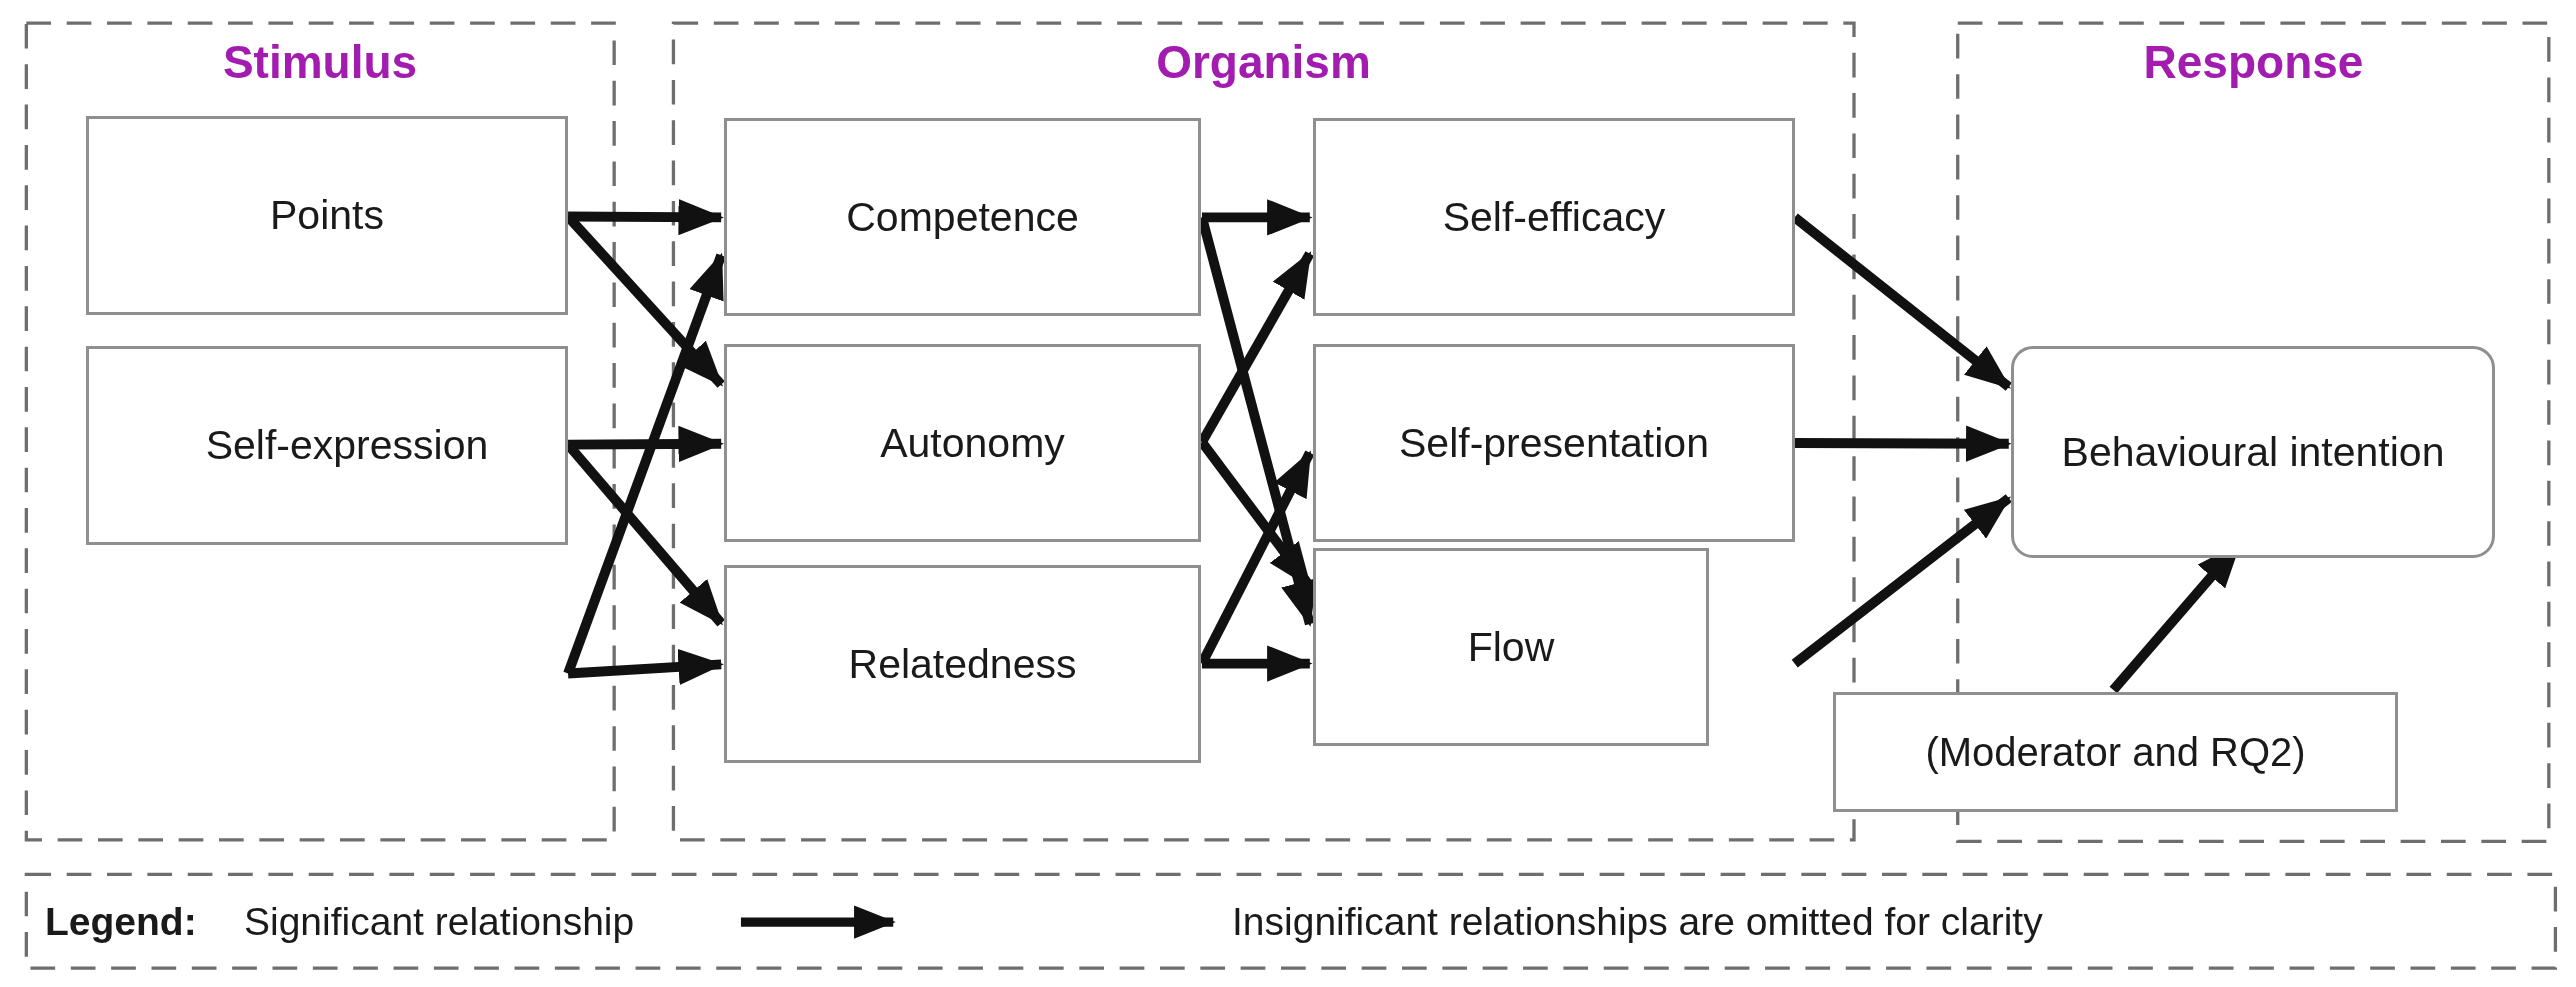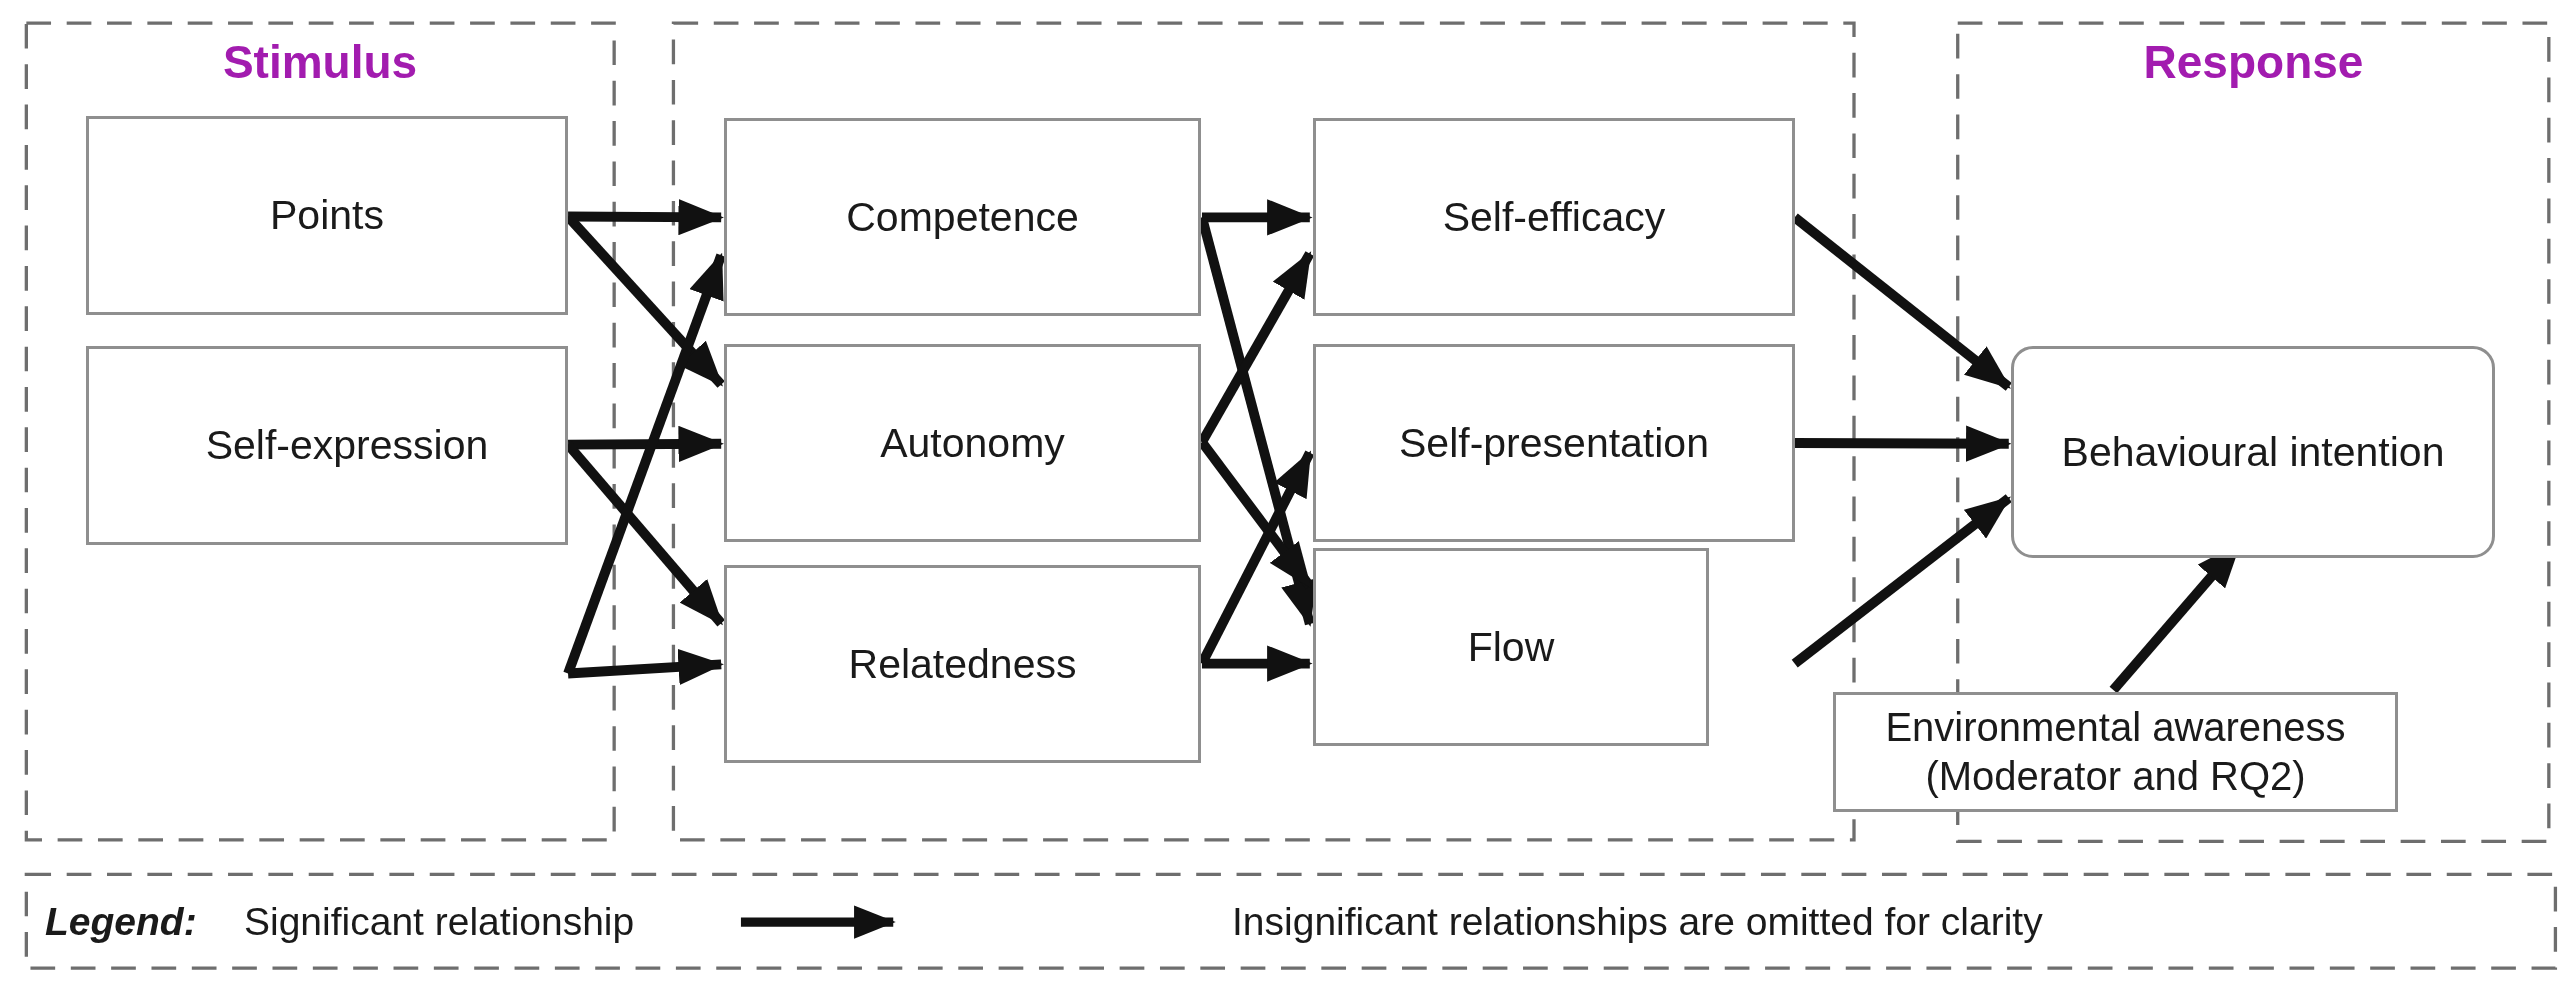--- a/index.html
+++ b/index.html
@@ -73,21 +73,21 @@
   .legend-text {
     position: absolute;
     top: 898px;
     height: 48px;
     line-height: 48px;
     font-size: 39px;
     color: #1a1a1a;
     white-space: nowrap;
     z-index: 2;
   }
-  #legend-label { left: 45px; font-weight: bold; font-style: italic; }
+  #legend-label { left: 45px; font-weight: bold; }
   #legend-significant { left: 244px; }
   #legend-insignificant { left: 1232px; }
 </style>
 </head>
 <body>
 
 <div id="canvas">
 
   <svg id="connector-layer" width="2576" height="988" viewBox="0 0 3129 1200" xmlns="http://www.w3.org/2000/svg">
     <defs>
@@ -117,20 +117,21 @@
         <line x1="2180" y1="264" x2="2440" y2="470" class="edge" marker-end="url(#ah)"></line>
         <line x1="2180" y1="538" x2="2440" y2="539" class="edge" marker-end="url(#ah)"></line>
         <line x1="2180" y1="806" x2="2440" y2="605" class="edge" marker-end="url(#ah)"></line>
         <line x1="2567" y1="838" x2="2720" y2="661" class="edge" marker-end="url(#ah)"></line>
       </g>
 
     <line class="legend-arrow-line" x1="900" y1="1120" x2="1085" y2="1120" marker-end="url(#ah)"></line>
   </svg>
 
   <div class="section-title" style="left:26px; width:588px;">Stimulus</div>
+  <div class="section-title" style="left:673px; width:1181px;">Organism</div>
   <div class="section-title" style="left:1958px; width:591px;">Response</div>
 
   <div class="node" id="node-points" style="left: 86px; top: 116px; width: 482px; height: 199px;">
     <span class="node-label">Points</span>
   </div>
   <div class="node" id="node-self-expression" style="left: 86px; top: 346px; width: 482px; height: 199px; padding-left: 40px;">
     <span class="node-label">Self-expression</span>
   </div>
   <div class="node" id="node-competence" style="left: 724px; top: 118px; width: 477px; height: 198px;">
     <span class="node-label">Competence</span>
@@ -147,21 +148,20 @@
   <div class="node" id="node-self-presentation" style="left: 1313px; top: 344px; width: 482px; height: 198px;">
     <span class="node-label">Self-presentation</span>
   </div>
   <div class="node" id="node-flow" style="left: 1313px; top: 548px; width: 396px; height: 198px;">
     <span class="node-label">Flow</span>
   </div>
   <div class="node" id="node-behavioural-intention" style="left: 2011px; top: 346px; width: 484px; height: 212px; border-radius: 22px;">
     <span class="node-label">Behavioural intention</span>
   </div>
   <div class="node" id="node-environmental-awareness" style="left: 1833px; top: 692px; width: 565px; height: 120px;">
-    <span class="node-label">Environmental awareness</span>
     <span class="node-label">(Moderator and RQ2)</span>
   </div>
 
   <div class="legend-text" id="legend-label">Legend:</div>
   <div class="legend-text" id="legend-significant">Significant relationship</div>
   <div class="legend-text" id="legend-insignificant">Insignificant relationships are omitted for clarity</div>
 
 </div>
 
 

